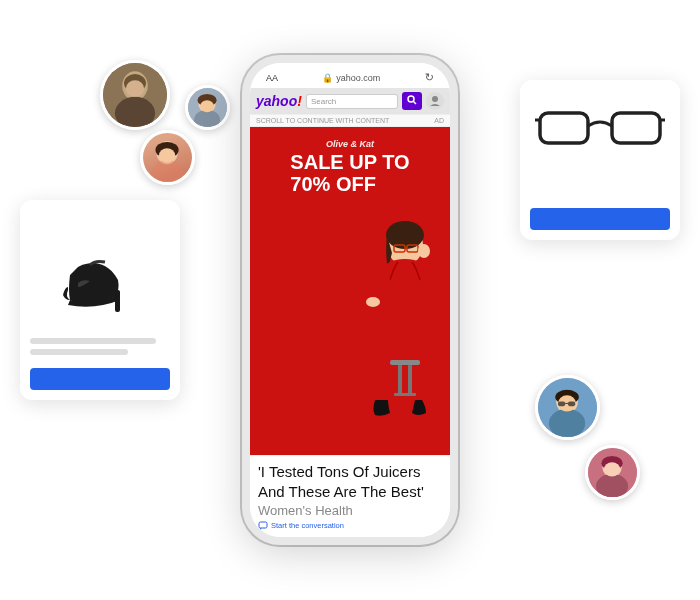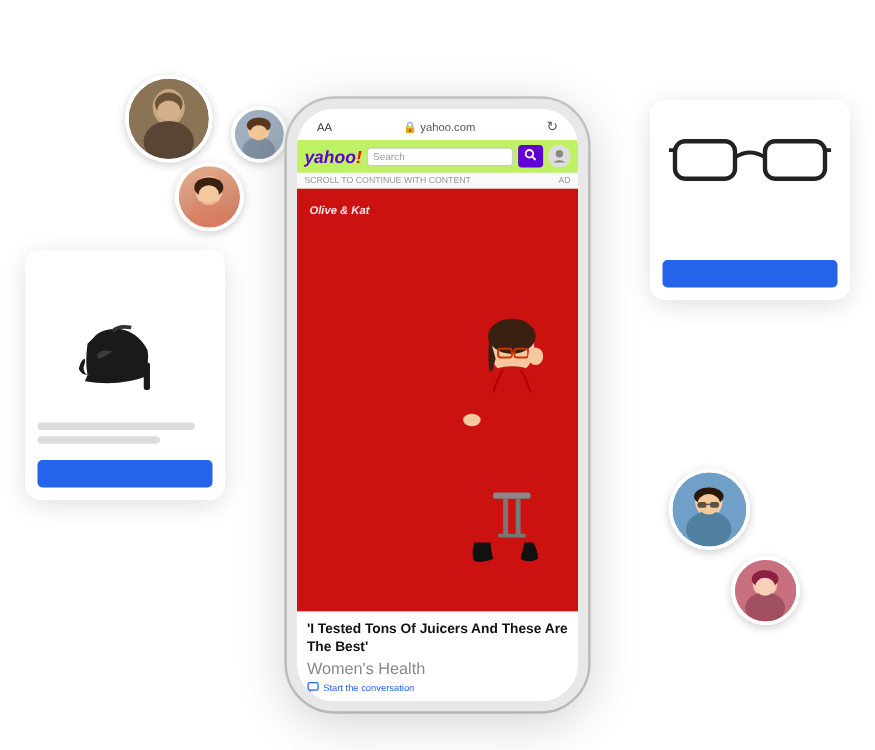--- a/index.html
+++ b/index.html
@@ -120,29 +120,28 @@
       margin-top: 8px;
       width: 100%;
     }
 
     
     .phone {
       position: absolute;
       left: 50%;
       top: 50%;
       transform: translate(-50%, -50%);
-      width: 241px;
+      width: 216px;
       height: 490px;
       background: #f0f0f0;
       border-radius: 38px;
       box-shadow: 0 8px 40px rgba(0,0,0,0.18), 0 0 0 2px #ccc;
       overflow: hidden;
       border: 8px solid #e8e8e8;
       z-index: 10;
-      margin-top: 24px;
     }
 
     .phone-screen {
       width: 100%;
       height: 100%;
       background: white;
       border-radius: 30px;
       overflow: hidden;
       display: flex;
       flex-direction: column;
@@ -154,21 +153,21 @@
       padding: 8px 16px 4px;
       display: flex;
       justify-content: space-between;
       align-items: center;
       font-size: 9px;
       color: #333;
     }
 
     
     .yahoo-header {
-      background: #bef264;
+      background: #e5e5e5;
       padding: 4px 6px;
       display: flex;
       align-items: center;
       gap: 4px;
       border-bottom: 1px solid #eee;
     }
 
     .yahoo-logo {
       font-weight: bold;
       font-size: 14px;
@@ -220,21 +219,21 @@
       display: flex;
       justify-content: space-between;
     }
 
     
     .main-ad {
       background: #cc1111;
       flex: 1;
       display: flex;
       flex-direction: column;
-      align-items: flex-start;
+      align-items: center;
       justify-content: flex-start;
       padding: 12px 10px;
       position: relative;
       min-height: 240px;
     }
 
     
     .model-figure {
       position: absolute;
       right: 0;
@@ -247,35 +246,35 @@
     }
 
     
     .article-section {
       background: white;
       padding: 6px 8px;
       border-top: 1px solid #eee;
     }
 
     .article-title {
-      font-size: 11px;
-      font-weight: 700;
+      font-size: 15px;
+      font-weight: 400;
       color: #111;
       line-height: 1.3;
     }
 
     .article-source {
       font-size: 13px;
       color: #888;
       margin-top: 2px;
     }
 
     .article-action {
       display: flex;
-      align-items: center;
+      align-items: flex-start;
       gap: 3px;
       margin-top: 3px;
       font-size: 7.5px;
       color: #2563eb;
     }
 
     
     .avatar-1 .avatar-inner { background: linear-gradient(160deg, #8B7355 30%, #5a4a35 100%); }
     .avatar-2 .avatar-inner { background: linear-gradient(160deg, #e8b4a0 20%, #c87060 80%); }
     .avatar-3 .avatar-inner { background: linear-gradient(160deg, #b0c8d8 20%, #8090a8 80%); }
@@ -436,20 +435,24 @@
         </div>
       </div>
 
       <div class="ad-scroll-bar">
         <span>SCROLL TO CONTINUE WITH CONTENT</span>
         <span>AD</span>
       </div>
 
       <div class="main-ad">
         <div style="font-size:9px;color:rgba(255,255,255,0.9);font-style:italic;font-weight:600;margin-bottom:2px;z-index:2;position:relative;">Olive &amp; Kat</div>
+        <div style="font-size:20px;font-weight:900;color:white;line-height:1.1;text-transform:uppercase;z-index:2;position:relative;">
+          <span>SALE UP TO</span><br>
+          <span>70% OFF</span>
+        </div>
 
         <div class="model-figure">
           <svg width="130" height="240" viewBox="0 0 130 240">
 
             <ellipse cx="85" cy="30" rx="18" ry="20" fill="#f5c8a0"></ellipse>
 
             <ellipse cx="85" cy="20" rx="19" ry="14" fill="#3a2010"></ellipse>
             <path d="M67 20 Q65 40 68 55 Q70 45 72 38" fill="#3a2010"></path>
 
             <rect x="74" y="30" width="11" height="7" rx="2" fill="none" stroke="#cc3300" stroke-width="1.5"></rect>

